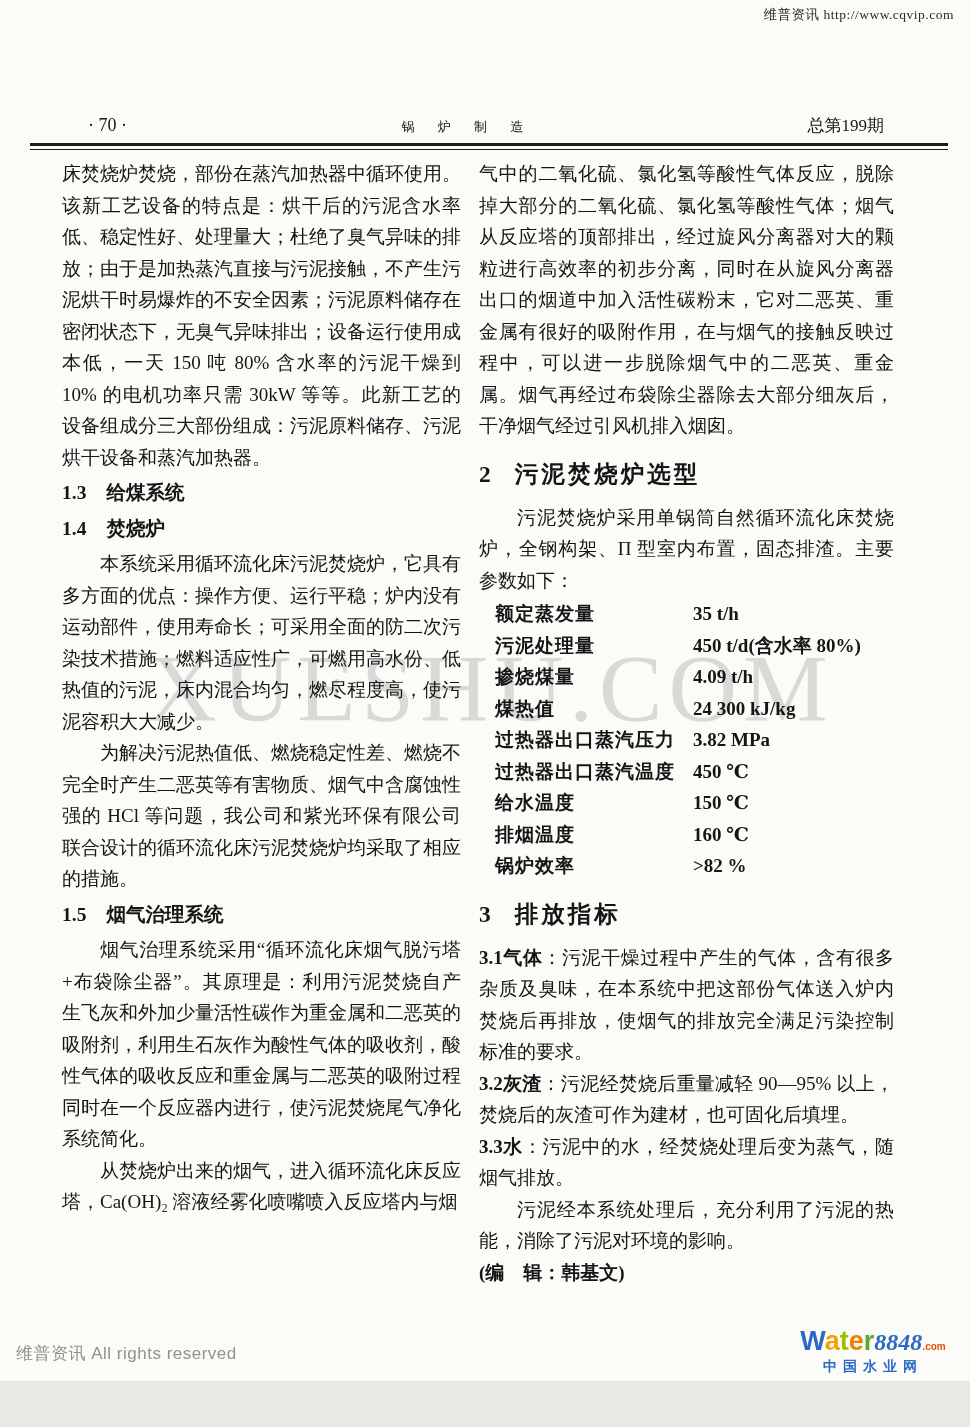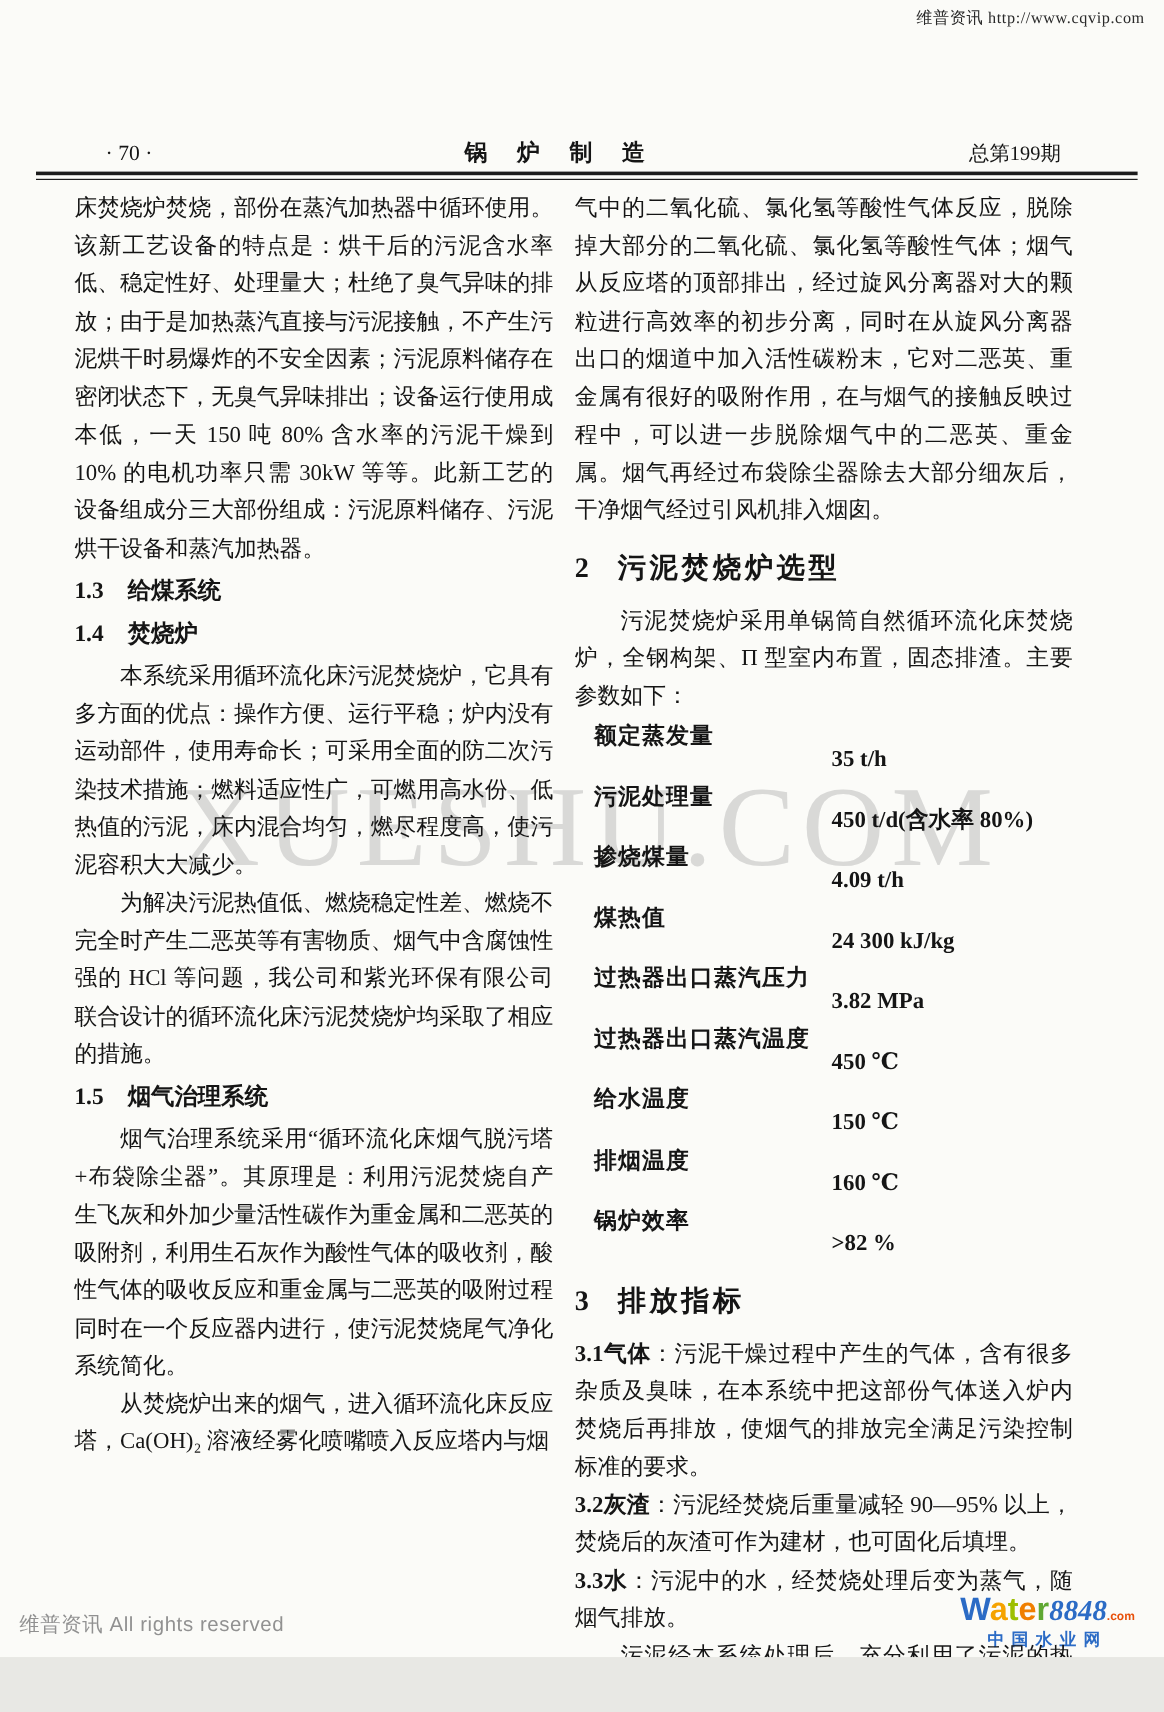--- a/index.html
+++ b/index.html
@@ -10,21 +10,21 @@
     color:#151515;
   }
   
   .cqvip{position:absolute; top:6px; right:16px; font-size:13.5px; color:#2a2a2a; letter-spacing:0.5px;}
   
   .running-head{
     position:absolute; top:114px; left:88px; right:86px;
     display:flex; justify-content:space-between; align-items:baseline;
     font-size:18px;
   }
-  .running-head .journal{font-weight:bold; letter-spacing:10px; font-size:19px;}
+  .running-head .journal{font-weight:normal; letter-spacing:10px; font-size:13px;}
   .running-head .issue{font-size:17px;}
   .head-rule{
     position:absolute; top:143px; left:30px; right:22px; height:3px;
     border-top:3px solid #1c1c1c; border-bottom:1px solid #1c1c1c;
   }
   
   .watermark{
     position:absolute; left:148px; top:642px; z-index:0;
     font-size:95px; line-height:1; letter-spacing:6px;
     color:rgba(175,175,175,0.45); white-space:nowrap;
@@ -45,21 +45,21 @@
   .sub-heading .sec-num{margin-right:20px; font-family:"Liberation Serif",serif;}
   .big-heading{
     margin:15px 0 11px; font-size:23.5px; line-height:34px; font-weight:bold;
     letter-spacing:3px;
   }
   .big-heading .sec-num{margin-right:24px; letter-spacing:0;}
   
   .spec-table{margin:2px 0 2px; padding-left:16px; font-weight:bold;}
   .spec-row{display:flex; line-height:31.5px; font-size:19px;}
   .spec-row .spec-label{width:198px; flex:none; letter-spacing:1px;}
-  .spec-row .spec-value{flex:1;margin-top:19px;}
+  .spec-row .spec-value{flex:1;}
   
   .em-lead{font-weight:bold;}
   .em-lead .em-num{}
   .editor-line{
     margin-top:14px; text-align:right; padding-right:12px; font-weight:bold;
   }
   
   .footer-copy{
     position:absolute; left:16px; bottom:16px; font-size:17px; color:#919191;
     font-family:"Liberation Sans",sans-serif; letter-spacing:0.5px;

